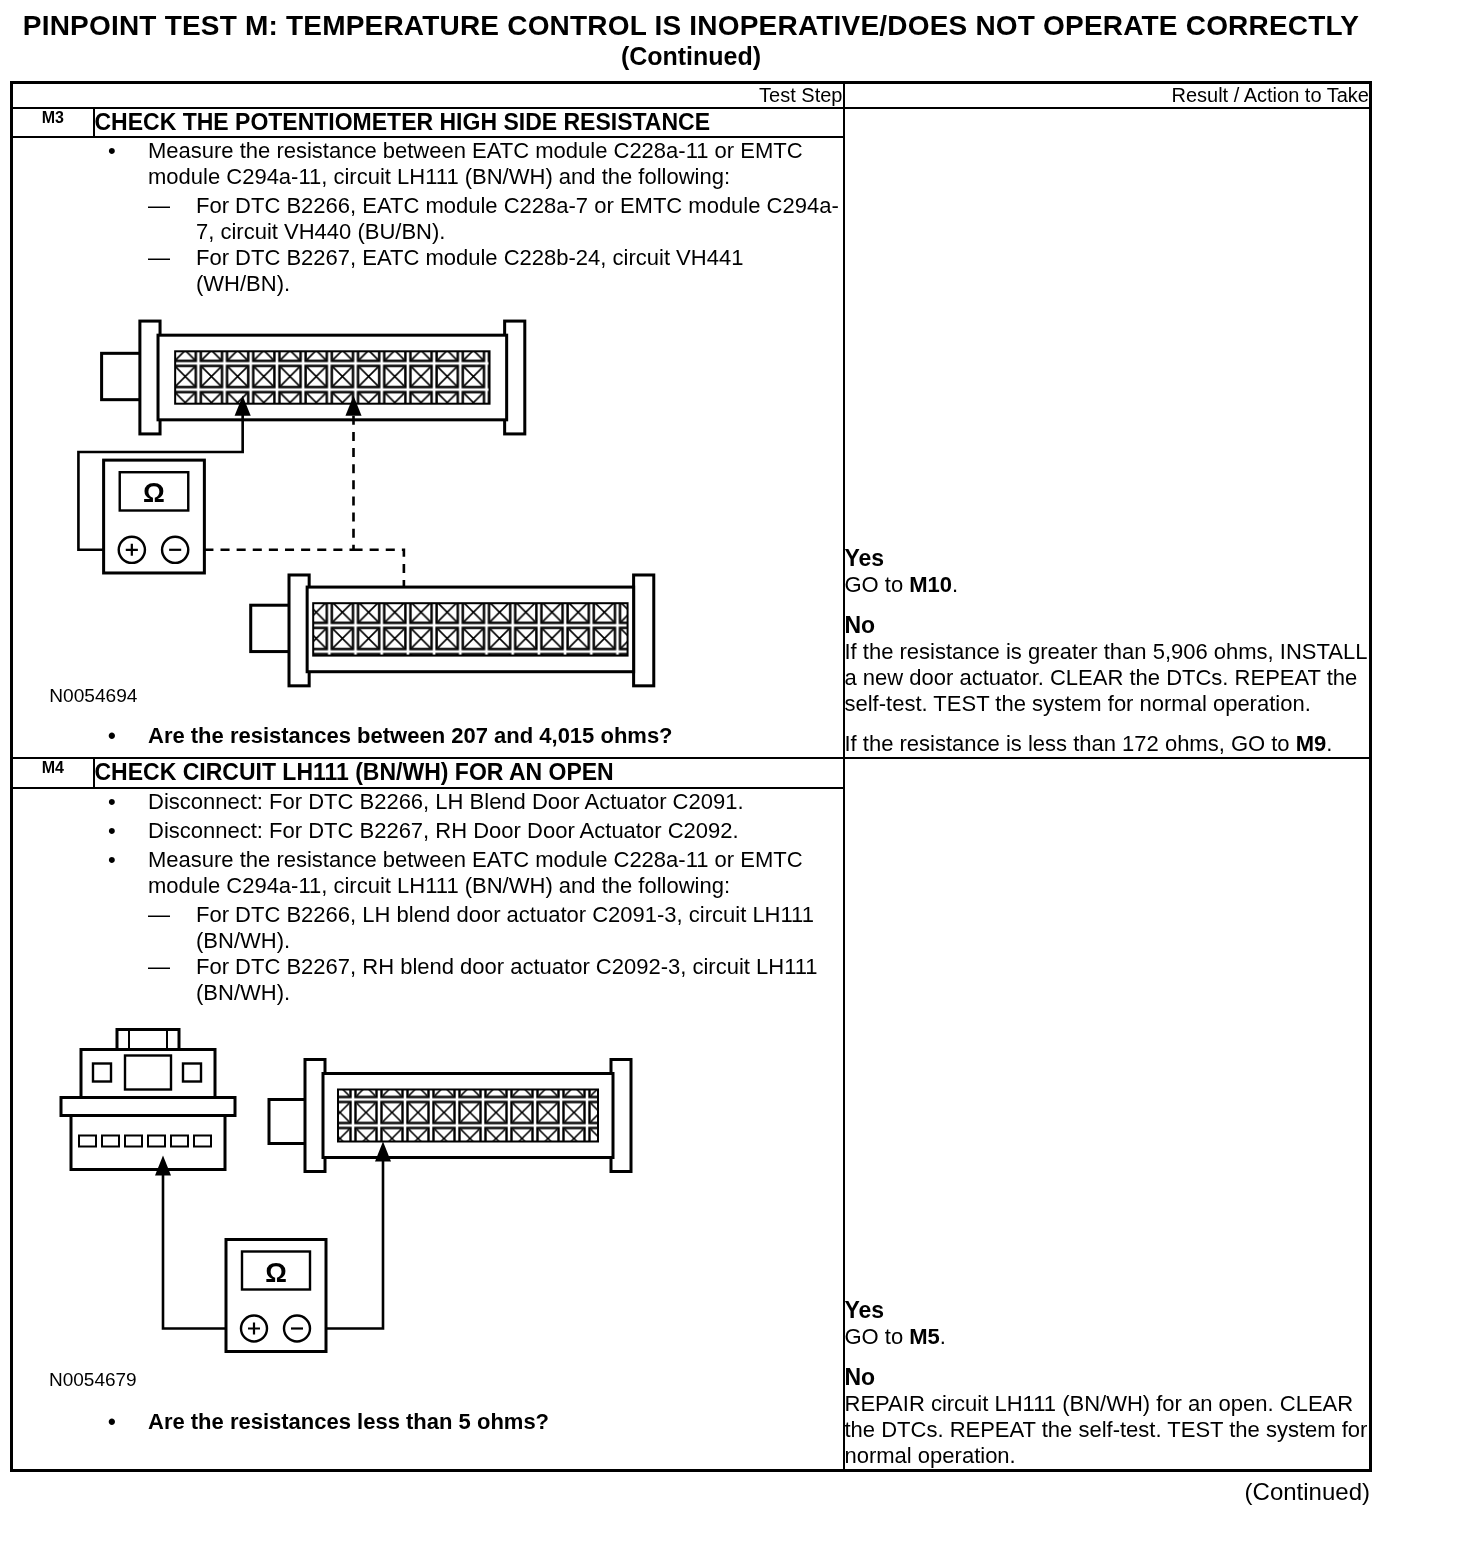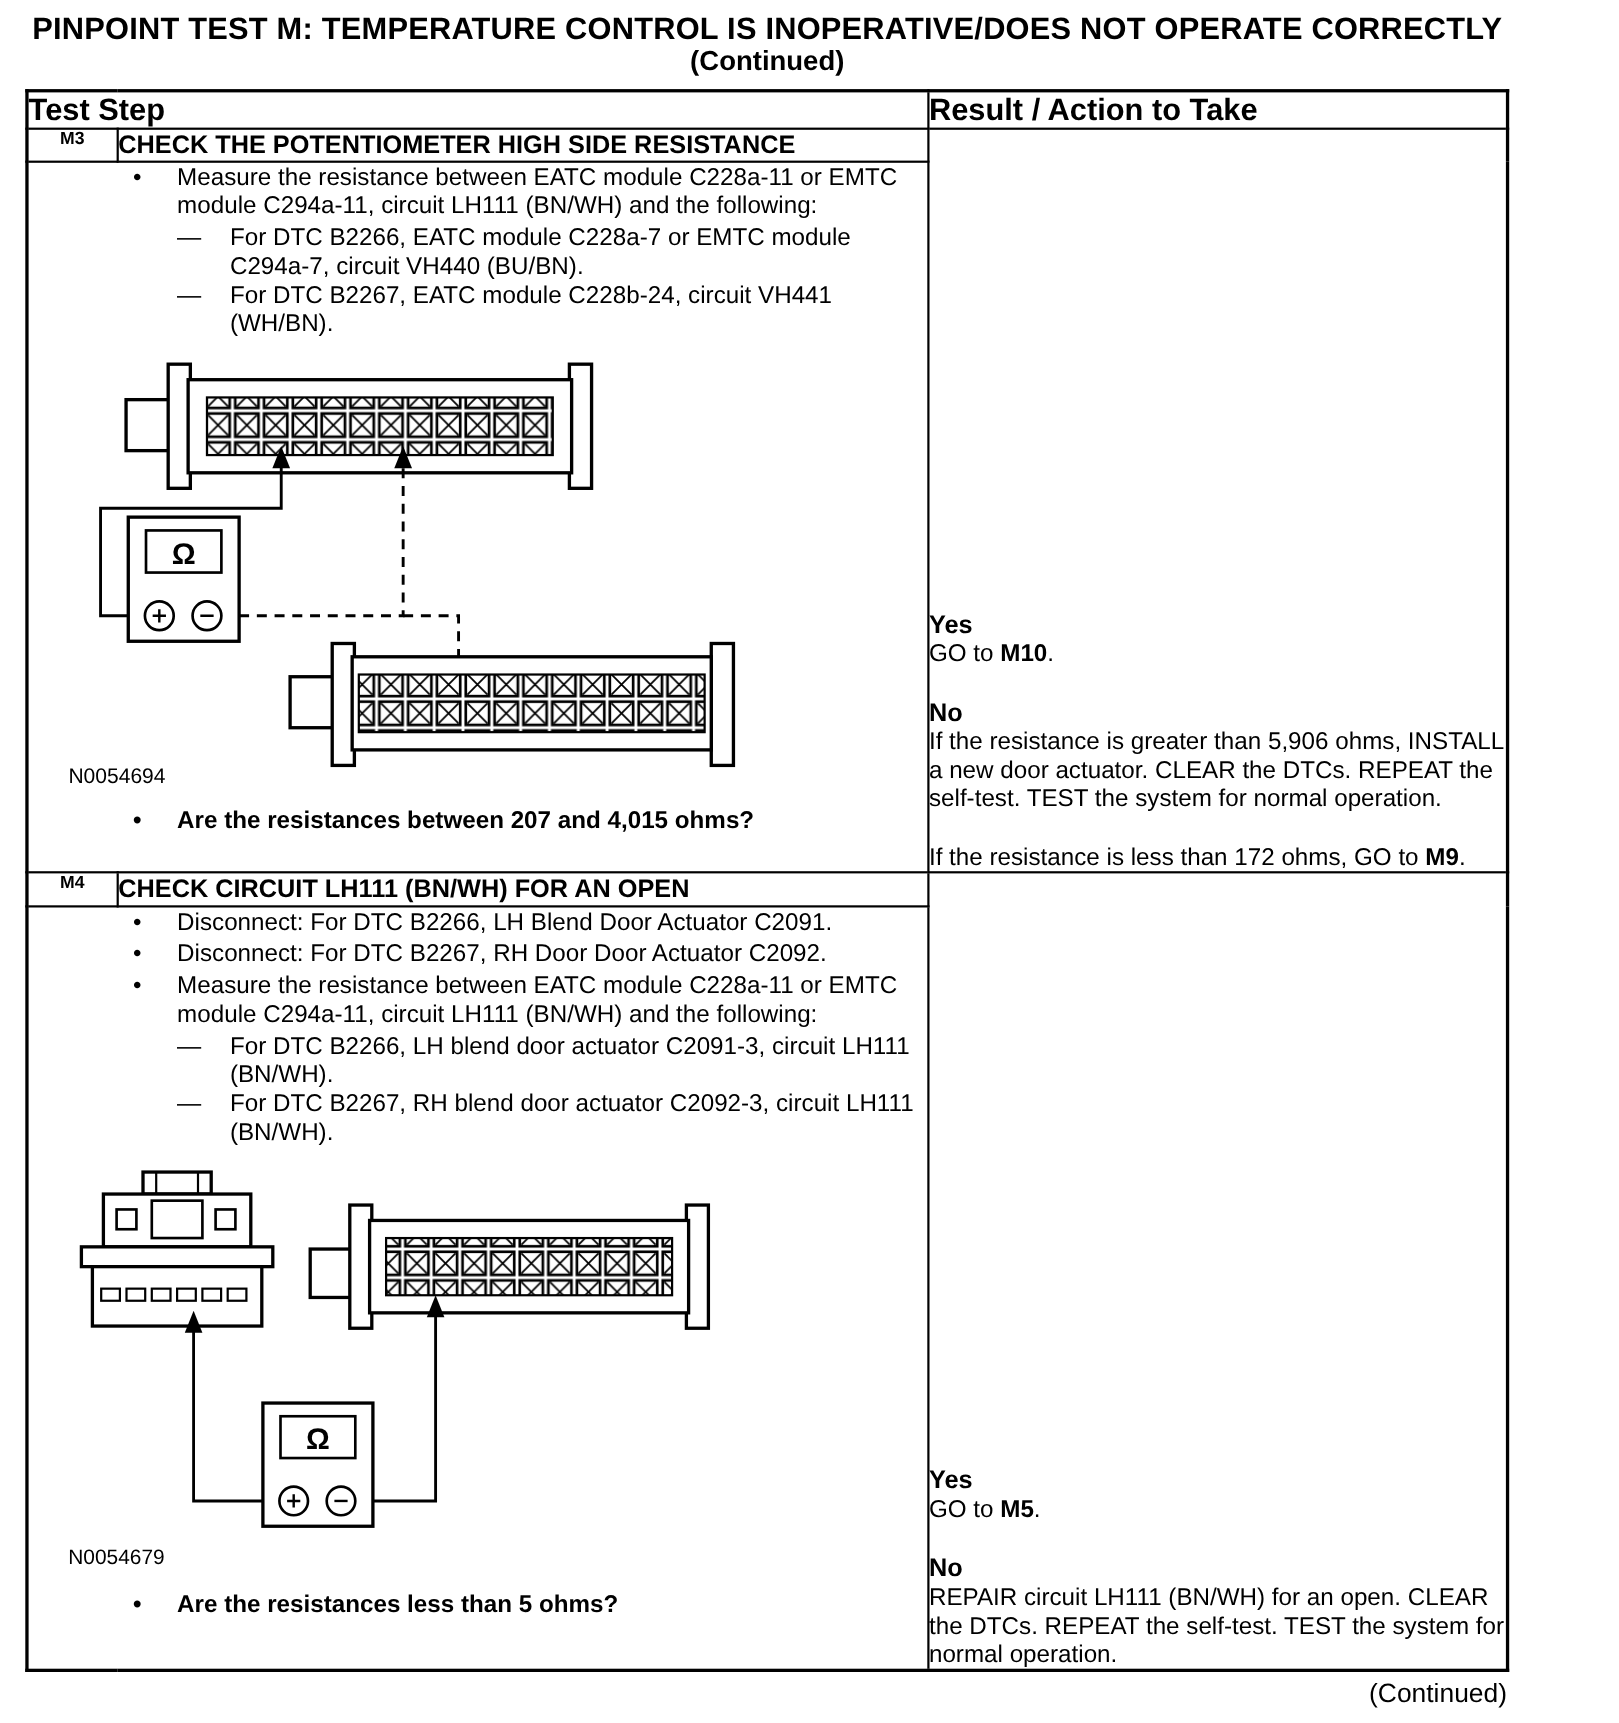--- a/index.html
+++ b/index.html
@@ -4,21 +4,21 @@
 <style>
   * { box-sizing: border-box; }
   body {
     margin: 0;
     background: #ffffff;
     color: #000000;
     font-family: "Liberation Sans", sans-serif;
   }
   .page {
     width: 1395px;
-    padding: 10px 23px 8px 23px;
+    padding: 10px 23px 8px 10px;
   }
   .title {
     text-align: center;
     font-weight: bold;
     font-size: 28px;
     letter-spacing: 0.2px;
   }
   .subtitle {
     text-align: center;
     font-weight: bold;
@@ -30,23 +30,23 @@
     border-collapse: collapse;
     border: 3px solid #000;
     table-layout: fixed;
   }
   table.main th, table.main td {
     border: 2px solid #000;
     vertical-align: top;
     padding: 0;
   }
   th.col-head {
-    font-size: 28px;
-    font-weight: bold;
-    text-align: left;
+    font-size: 20px;
+    font-weight: normal;
+    text-align: right;
     padding: 3px 0 4px 0;
   }
   td.mid {
     text-align: center;
     font-weight: bold;
     font-size: 16px;
     padding: 4px 0 5px 0;
   }
   td.mtitle {
     font-weight: bold;
@@ -66,21 +66,21 @@
   .q-item { font-weight: bold; margin-top: 14px; }
   .figure { margin: 14px 0 0 28px; }
   td.result-cell {
     font-size: 22px;
     line-height: 1.18;
     padding: 0 14px 8px 16px;
   }
   .pad-m3 { padding-top: 420px; }
   .pad-m4 { padding-top: 522px; }
   .res-label { font-weight: bold; font-size: 23px; margin-top: 16px; }
-  .res-gap { margin-top: 27px; }
+  .res-gap { margin-top: 14px; }
   .b { font-weight: bold; text-align: center; }
   .footer {
     text-align: right;
     font-size: 24px;
     margin-top: 6px;
     padding-right: 2px;
   }
   svg { display: block; }
   svg text { font-family: "Liberation Sans", sans-serif; }
 </style>

